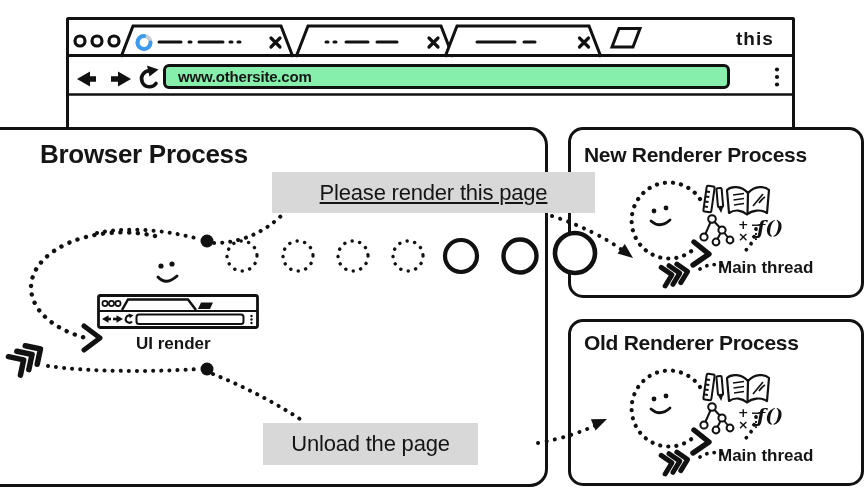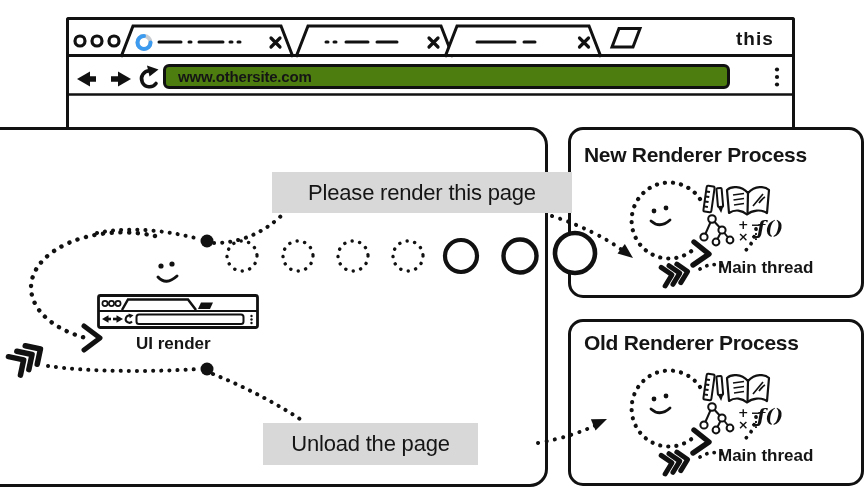--- a/index.html
+++ b/index.html
@@ -14,49 +14,50 @@
   .box-new{left:568px;top:127px;width:296px;height:171px;border-radius:15px;}
   .box-old{left:568px;top:319px;width:296px;height:167px;border-radius:15px;}
   
   .title{position:absolute;font-weight:bold;z-index:4;white-space:nowrap;letter-spacing:-0.3px;}
   .t-browser{left:40px;top:139px;font-size:26px;}
   .t-new{left:584px;top:143px;font-size:21px;}
   .t-old{left:584px;top:331px;font-size:21px;}
   
   .msg{position:absolute;background:#d8d8d8;display:flex;align-items:center;justify-content:center;
        font-size:22px;font-weight:500;z-index:4;letter-spacing:-0.2px;}
-  .msg-render{left:272px;top:172px;width:300px;height:41px;}
+  .msg-render{left:272px;top:172px;width:323px;height:41px;text-decoration:underline;}
   .msg-unload{left:263px;top:423px;width:215px;height:42px;}
   
   .thread{position:absolute;font-size:17px;font-weight:600;z-index:4;white-space:nowrap;}
   .th-ui{left:136px;top:334px;}
   .th-new{left:718px;top:258px;}
   .th-old{left:718px;top:446px;}
   
   .url-bar{position:absolute;left:163px;top:64px;width:567px;height:25px;border:3px solid #111;
            border-radius:6px;box-sizing:border-box;display:flex;align-items:center;padding-left:12px;
-           font-size:15px;font-weight:600;z-index:3;background:#4d7c0f;letter-spacing:-0.2px;}
+           font-size:15px;font-weight:600;z-index:3;background:#86efac;letter-spacing:-0.2px;}
   .brand{position:absolute;left:736px;top:28px;font-size:19px;font-weight:bold;z-index:3;letter-spacing:1px;}
   .overlay{position:absolute;left:0;top:0;z-index:5;pointer-events:none;}
 </style>
 </head>
 <body>
 
 <div class="stage">
 
   <div class="bwindow"></div>
   <div class="url-bar">
     <span>www.othersite.com</span>
   </div>
   <div class="brand">this</div>
 
   <div class="pbox box-browser"></div>
   <div class="pbox box-new"></div>
   <div class="pbox box-old"></div>
 
+  <div class="title t-browser">Browser Process</div>
   <div class="title t-new">New Renderer Process</div>
   <div class="title t-old">Old Renderer Process</div>
 
   <div class="msg msg-render">Please render this page</div>
   <div class="msg msg-unload">Unload the page</div>
 
   <div class="thread th-ui">UI render</div>
   <div class="thread th-new">Main thread</div>
   <div class="thread th-old">Main thread</div>
 

